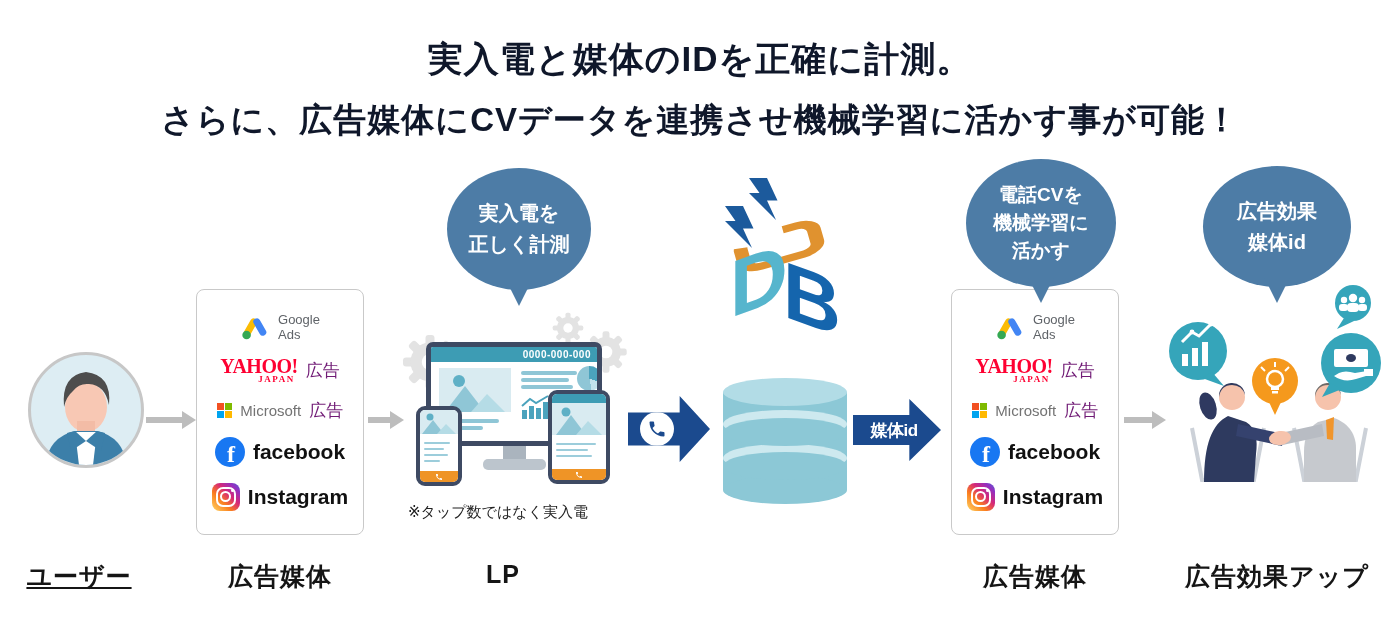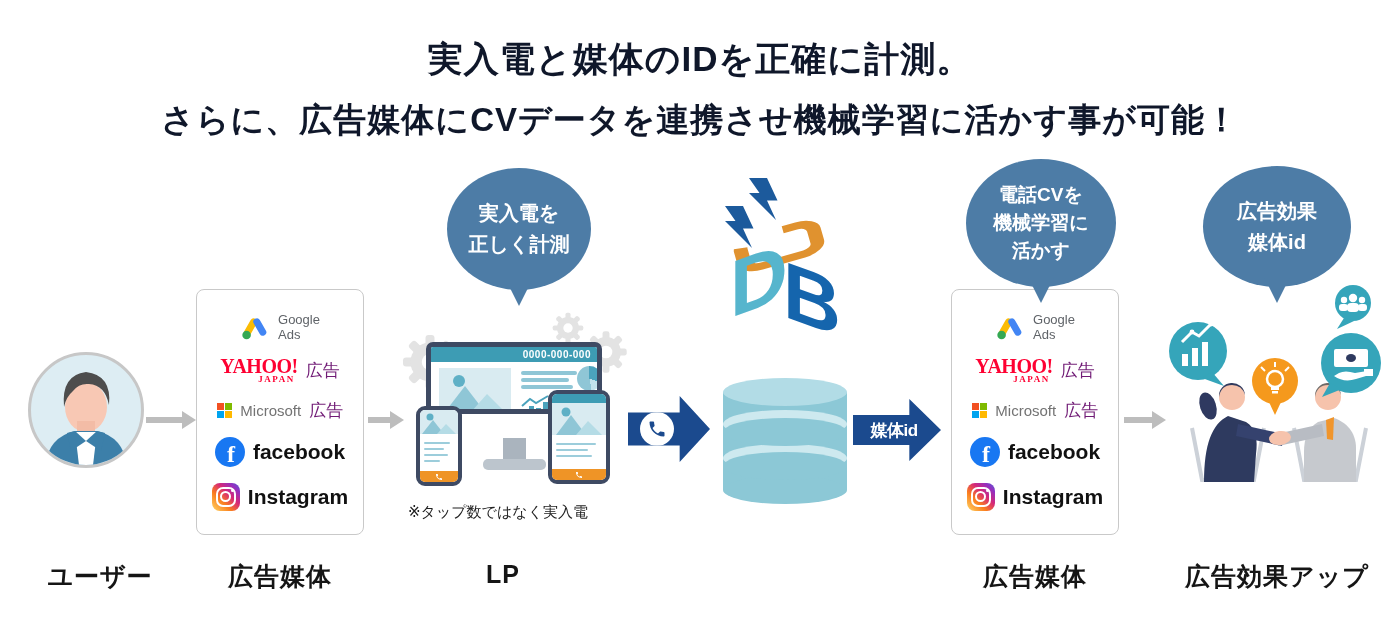--- a/index.html
+++ b/index.html
@@ -65,21 +65,21 @@
   .ig-icon { position:relative; width:28px; height:28px; border-radius:8px;
       background:linear-gradient(45deg,#ffd765,#fa7e1e 35%,#d62976 60%,#962fbf 82%,#4f5bd5); }
   .ig-frame { position:absolute; inset:4px; border:2px solid #fff; border-radius:7px; }
   .ig-lens { position:absolute; left:50%; top:50%; width:11px; height:11px; margin:-5.5px 0 0 -5.5px;
       border:2px solid #fff; border-radius:50%; }
   .ig-dot { position:absolute; right:6px; top:6px; width:3px; height:3px; background:#fff; border-radius:50%; }
 
   
   .lp-scene { position:absolute; left:400px; top:300px; width:235px; height:250px; z-index:3; }
   .gears { position:absolute; left:0; top:0; }
-  .monitor { position:absolute; left:26px; top:42px; width:176px; height:72px; background:#fff;
+  .monitor { position:absolute; left:26px; top:42px; width:176px; height:104px; background:#fff;
       border:5px solid #3e4a63; border-radius:7px; overflow:hidden; z-index:2; }
   .mon-header { height:15px; background:#3d9cb4; color:#fff; font-size:10px; font-weight:bold;
       text-align:right; line-height:15px; padding-right:6px; letter-spacing:0.5px; }
   .mon-img { position:absolute; left:8px; top:21px; width:72px; height:44px; }
   .mon-line { position:absolute; height:3.5px; background:#8fc6d6; border-radius:2px; }
   .pie { position:absolute; left:146px; top:19px; width:25px; height:25px; border-radius:50%;
       background:conic-gradient(#4ba3bd 0 110deg,#c2e2ec 110deg 170deg,#8fc6d6 170deg 360deg); }
   .mon-chart { position:absolute; left:88px; top:46px; }
   .stand-neck { position:absolute; left:103px; top:138px; width:23px; height:22px; background:#aab4be; }
   .stand-base { position:absolute; left:83px; top:159px; width:63px; height:11px; background:#bcc5cd; border-radius:5px; }
@@ -425,19 +425,19 @@
       <polygon points="111,126 117,139 123,126" fill="#f5991d"></polygon>
       <circle cx="117" cy="103" r="8" stroke="#ffffff" stroke-width="2.5" fill="none"></circle>
       <rect x="113" y="111" width="8" height="3" fill="#ffffff"></rect>
       <rect x="114" y="115" width="6" height="2.5" fill="#ffffff"></rect>
       <line x1="117" y1="91" x2="117" y2="86" stroke="#ffffff" stroke-width="2"></line>
       <line x1="107" y1="95" x2="103" y2="91" stroke="#ffffff" stroke-width="2"></line>
       <line x1="127" y1="95" x2="131" y2="91" stroke="#ffffff" stroke-width="2"></line>
     </g>
   </svg>
 
-  <div class="flabel" style="left:100px;">ユーザー</div>
+  <div class="flabel" style="left:79px;text-decoration:underline;">ユーザー</div>
   <div class="flabel" style="left:280px;">広告媒体</div>
   <div class="flabel" style="left:503px;">LP</div>
   <div class="flabel" style="left:1035px;">広告媒体</div>
   <div class="flabel" style="left:1277px;">広告効果アップ</div>
 
 </div>
 
 </body></html>

